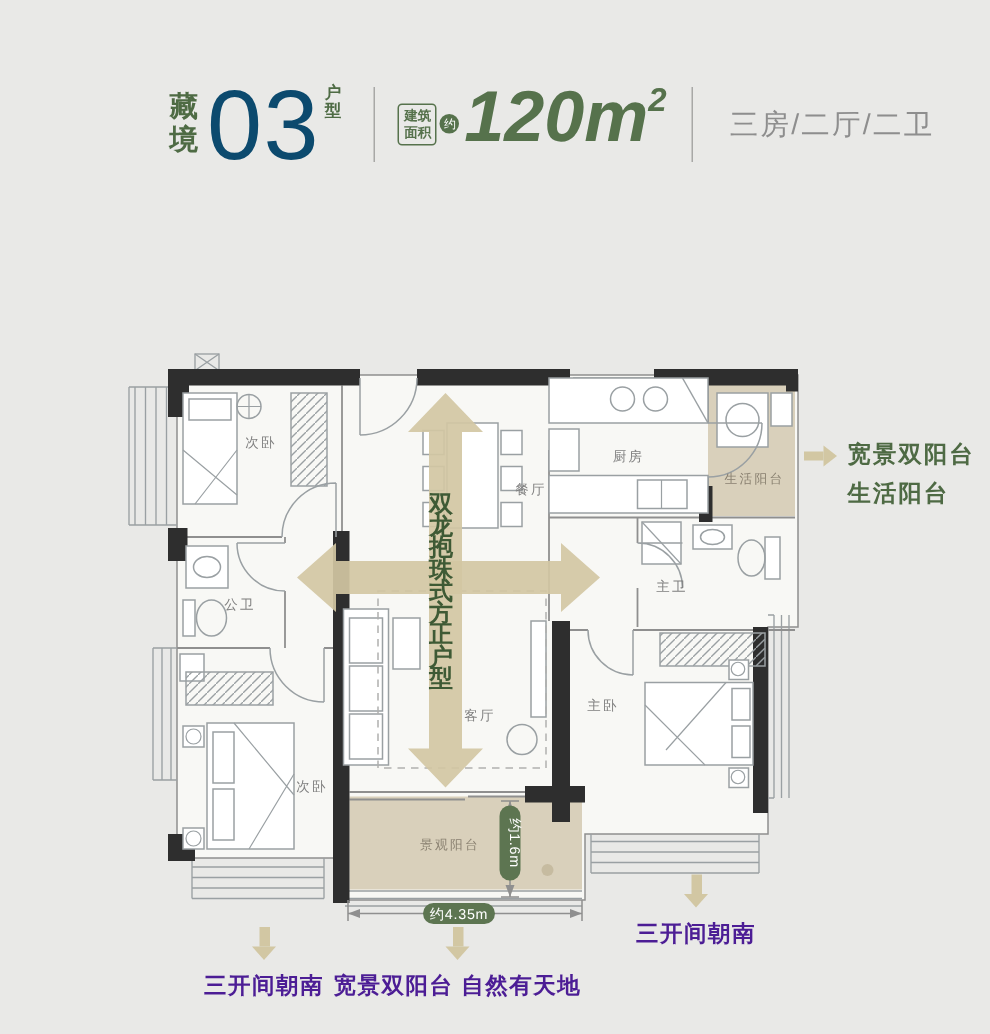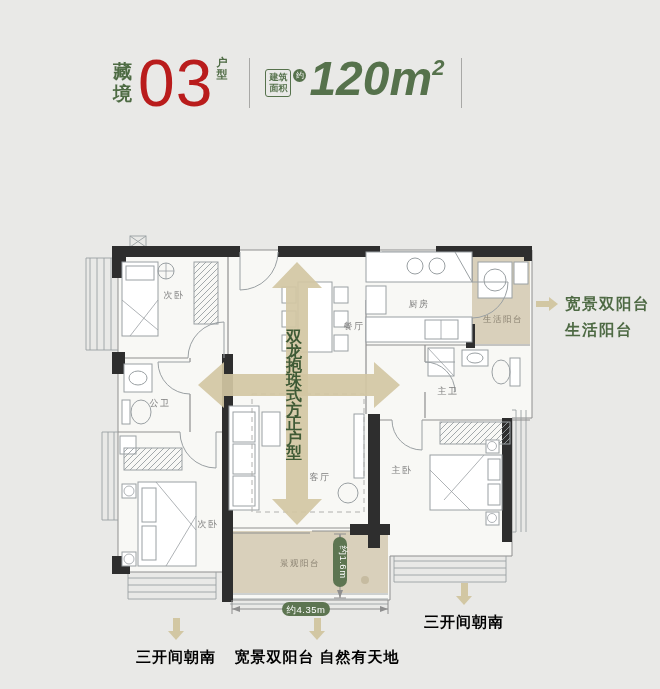--- a/index.html
+++ b/index.html
@@ -5,25 +5,25 @@
   html,body{margin:0;padding:0;}
   body{
     width:660px;height:689px;position:relative;overflow:hidden;
     background:#e9e9e7;
     font-family:"Liberation Sans","DejaVu Sans",sans-serif;
   }
 
   
   .header{position:absolute;left:113px;top:52px;display:flex;align-items:center;height:62px;}
   .brand{font-size:19px;font-weight:700;color:#4e6b44;line-height:22px;text-align:center;}
-  .unit-number{font-size:66px;font-weight:500;color:#b91c1c;line-height:58px;margin-left:6px;letter-spacing:1px;}
+  .unit-number{font-size:66px;font-weight:500;color:#0c4a6e;line-height:58px;margin-left:6px;letter-spacing:1px;}
   .unit-suffix{font-size:11px;font-weight:700;color:#4e6b44;line-height:12px;margin-left:3px;align-self:flex-start;margin-top:4px;text-align:center;}
   .hdr-divider{width:1px;height:50px;background:#a8a8a6;margin-left:22px;margin-right:15px;}
   .hdr-divider.second{margin-left:17px;margin-right:24px;}
-  .area-badge{display:flex;align-items:flex-start;}
+  .area-badge{display:flex;align-items:center;}
   .badge-box{border:1.5px solid #56724c;border-radius:3px;padding:2px 3px;font-size:9px;line-height:11px;color:#56724c;font-weight:700;text-align:center;}
   .badge-approx{width:13px;height:13px;border-radius:50%;background:#56724c;color:#fff;font-size:8px;line-height:13px;text-align:center;margin-left:2px;margin-bottom:1px;}
   .area-value{font-size:48px;font-weight:700;color:#56724c;line-height:50px;margin-left:3px;white-space:nowrap;font-style:italic;}
   .area-sup{font-size:22px;position:relative;top:-20px;}
   .spec{font-size:19px;color:#8e8e8e;letter-spacing:1.5px;white-space:nowrap;}
 
   
   svg{position:absolute;left:0;top:0;}
   svg text{font-family:"Liberation Sans","DejaVu Sans",sans-serif;}
   .room-label{font-size:9px;fill:#7f7f7f;letter-spacing:1.5px;}
@@ -37,25 +37,25 @@
 
   
   .callout-right{position:absolute;left:536px;top:291px;display:flex;align-items:flex-start;}
   .arrow-right{display:flex;align-items:center;margin-top:6px;}
   .arrow-right .shaft{width:13px;height:6px;background:#d2c7a3;}
   .arrow-right .head{width:0;height:0;border-top:7px solid transparent;border-bottom:7px solid transparent;border-left:9px solid #d2c7a3;}
   .callout-right .txt{margin-left:7px;font-size:15.5px;font-weight:700;color:#4e6a44;line-height:26px;letter-spacing:1.5px;white-space:nowrap;}
 
   
   .caption{position:absolute;text-align:center;}
-  .caption .txt{margin-top:8px;font-size:15px;font-weight:700;color:#000000;letter-spacing:1px;white-space:nowrap;}
+  .caption .txt{margin-top:8px;font-size:15px;font-weight:700;color:#4c1d95;letter-spacing:1px;white-space:nowrap;}
   .arrow-down .shaft{width:7px;height:13px;background:#d2c7a3;margin:0 auto;}
   .arrow-down .head{width:0;height:0;border-left:8px solid transparent;border-right:8px solid transparent;border-top:9px solid #d2c7a3;margin:0 auto;}
   .cap-left{left:116px;top:618px;width:120px;}
-  .cap-center{left:224px;top:618px;width:186px;}
+  .cap-center{left:212px;top:618px;width:186px;}
   .cap-right{left:404px;top:583px;width:120px;}
 </style>
 </head>
 <body>
 
 <div class="header">
   <div class="brand">
     <div>藏</div>
     <div>境</div>
   </div>
@@ -67,20 +67,21 @@
   <div class="hdr-divider"></div>
   <div class="area-badge">
     <div class="badge-box">
       <div>建筑</div>
       <div>面积</div>
     </div>
     <div class="badge-approx">约</div>
   </div>
   <div class="area-value"><span>120m</span><span class="area-sup">2</span></div>
   <div class="hdr-divider second"></div>
+  <div class="spec">三房/二厅/二卫</div>
 </div>
 
 <svg width="660" height="689" viewBox="0 0 660 689">
   <defs>
     <pattern id="hatch" width="6" height="6" patternUnits="userSpaceOnUse">
       <path d="M0,6 L6,0" stroke="#9aa0a3" stroke-width="0.9"></path>
     </pattern>
   </defs>
 
   <g>

